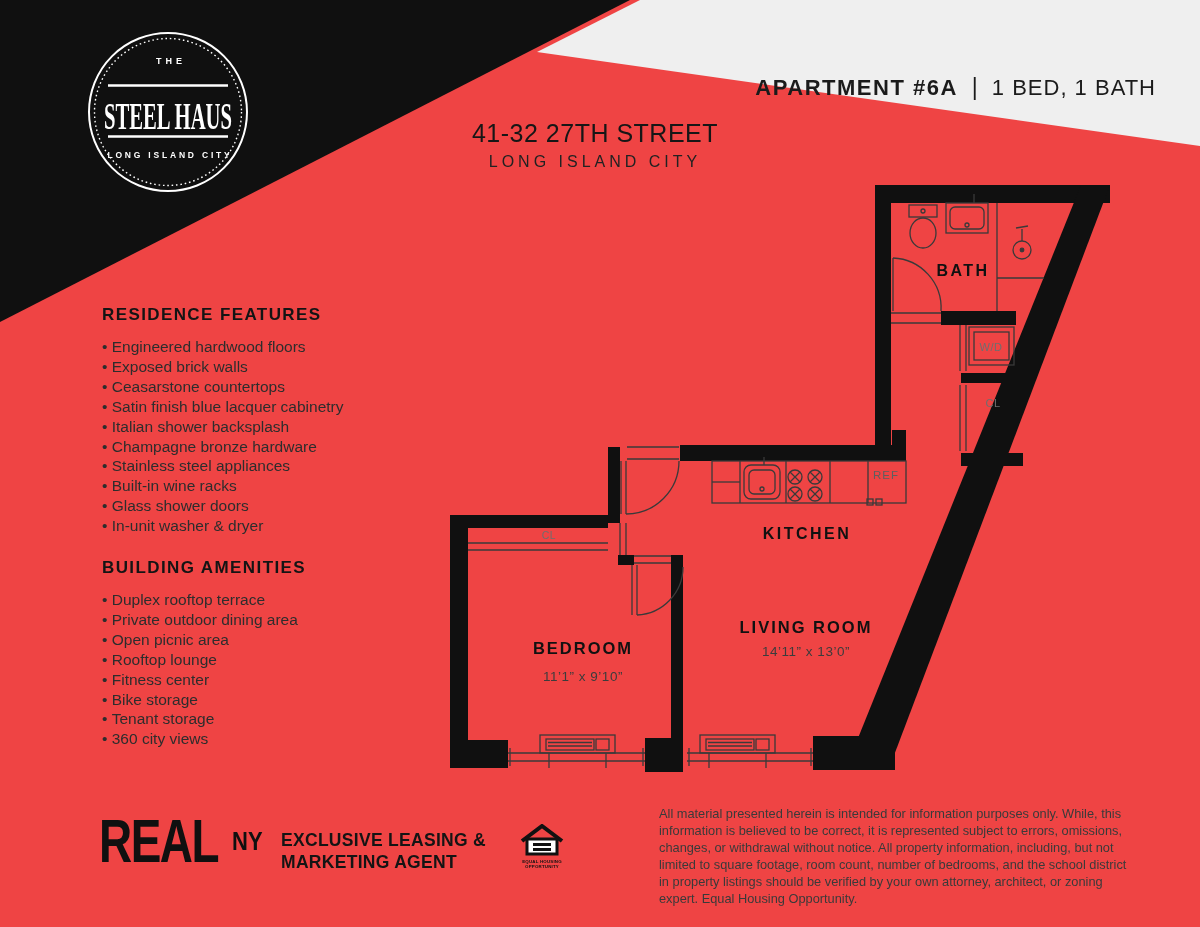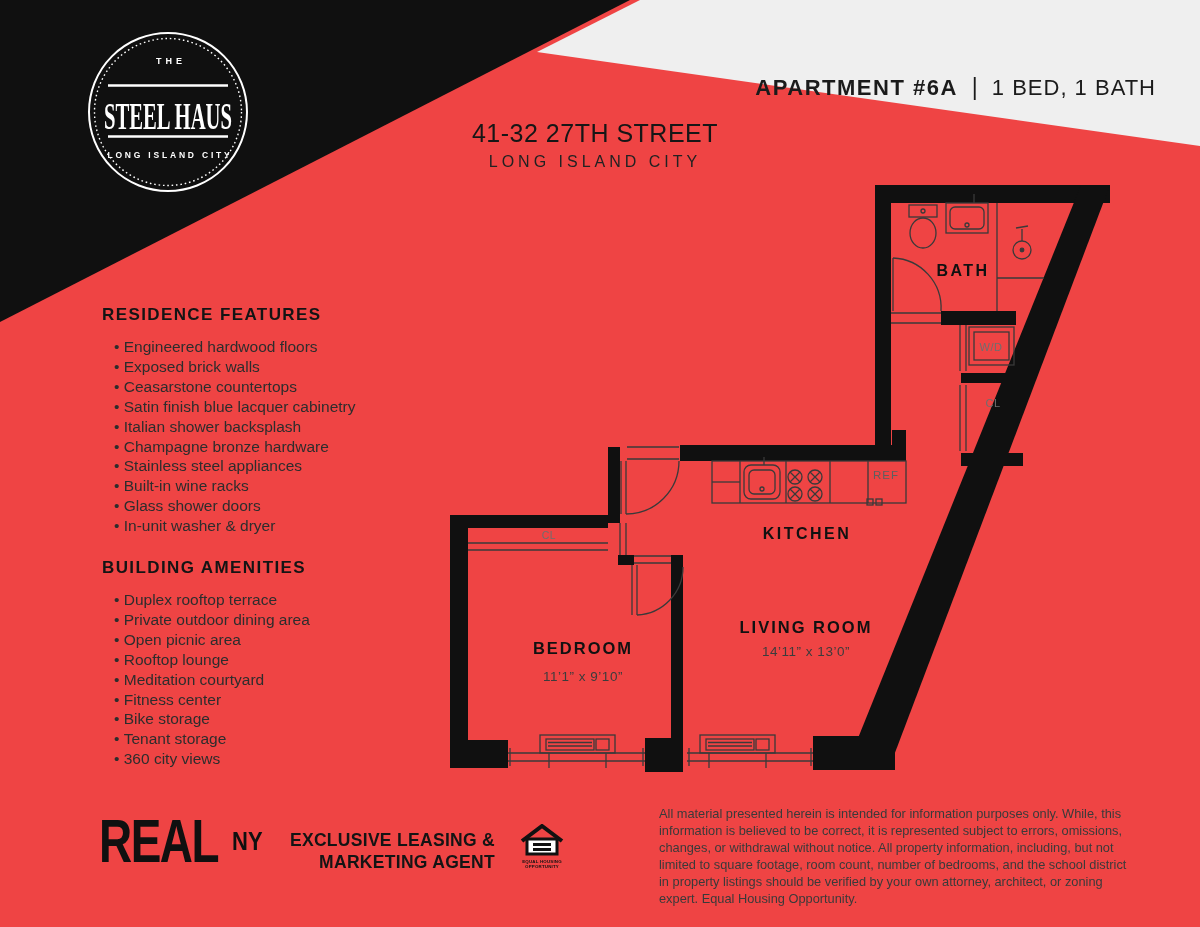--- a/index.html
+++ b/index.html
@@ -15,31 +15,31 @@
   .apt-header .unit{font-weight:400;letter-spacing:1px;}
 
   
   .address{top:119px;left:445px;width:300px;text-align:center;}
   .address .l1{font-size:25px;font-weight:400;letter-spacing:.5px;color:#161616;line-height:29px;}
   .address .l2{font-size:16px;font-weight:400;letter-spacing:4px;color:#222;margin-top:5px;}
 
   
   .list-block{left:102px;width:330px;}
   .list-block h2{margin:0 0 12px 0;font-size:17px;font-weight:800;letter-spacing:1.4px;color:#141414;}
-  .list-block ul{margin:12px;padding:0;list-style:none;}
+  .list-block ul{margin:0;padding:0;list-style:none;}
   .list-block li{font-size:15.5px;line-height:19.9px;color:#2d2d2d;}
   .list-block li::before{content:"\2022\00a0";color:#2d2d2d;}
 
   
   .brand{left:99px;top:816px;display:flex;align-items:flex-start;}
   .brand .real{font-size:62px;font-weight:900;line-height:50px;letter-spacing:-2px;color:#101010;
                transform:scaleX(.74);transform-origin:left top;display:inline-block;}
   .brand .ny{font-size:25px;font-weight:900;letter-spacing:0px;color:#101010;display:inline-block;
              transform:scaleX(.88);transform-origin:left top;margin-left:-28px;padding-top:11px;}
-  .agent{left:281px;top:830px;width:214px;text-align:right;font-size:17.5px;font-weight:800;
+  .agent{left:281px;top:830px;width:214px;text-align:left;font-size:17.5px;font-weight:800;
          letter-spacing:.3px;line-height:21.5px;color:#141414;}
   .disclaimer{left:611px;top:806px;width:478px;font-size:12.8px;line-height:16.9px;color:#3a3a3a;margin-left:48px;}
 </style>
 </head>
 <body>
 
 <div id="canvas">
 
   <svg class="abs" width="1200" height="927" style="left:0;top:0">
     <polygon points="0,0 630,0 0,322" fill="#101010"></polygon>
@@ -83,21 +83,20 @@
     </ul>
   </div>
 
   <div class="abs list-block" style="top:558px;">
     <h2>BUILDING AMENITIES</h2>
     <ul>
       <li>Duplex rooftop terrace</li>
       <li>Private outdoor dining area</li>
       <li>Open picnic area</li>
       <li>Rooftop lounge</li>
-      <li>Meditation courtyard</li>
       <li>Fitness center</li>
       <li>Bike storage</li>
       <li>Tenant storage</li>
       <li>360 city views</li>
     </ul>
   </div>
 
   <svg class="abs" width="680" height="600" viewBox="440 180 680 600" style="left:440px;top:180px">
 
     <g fill="#101010">

